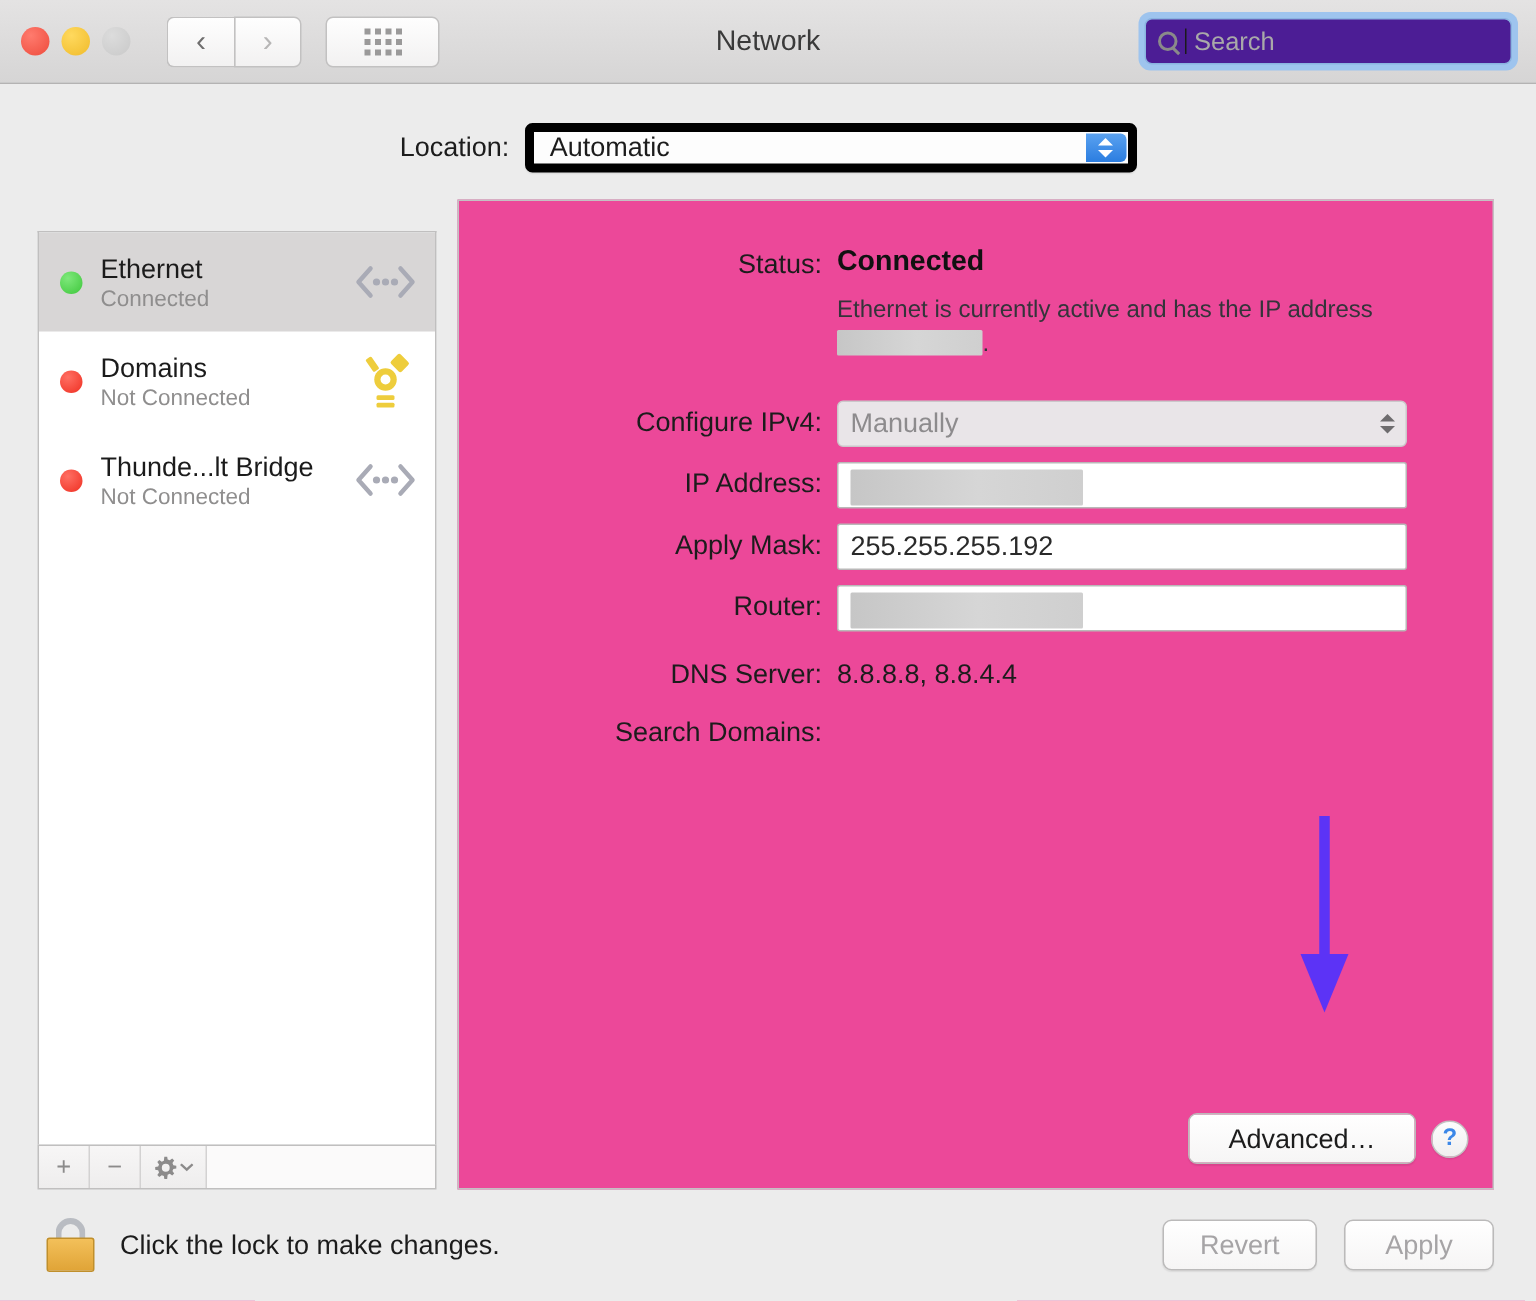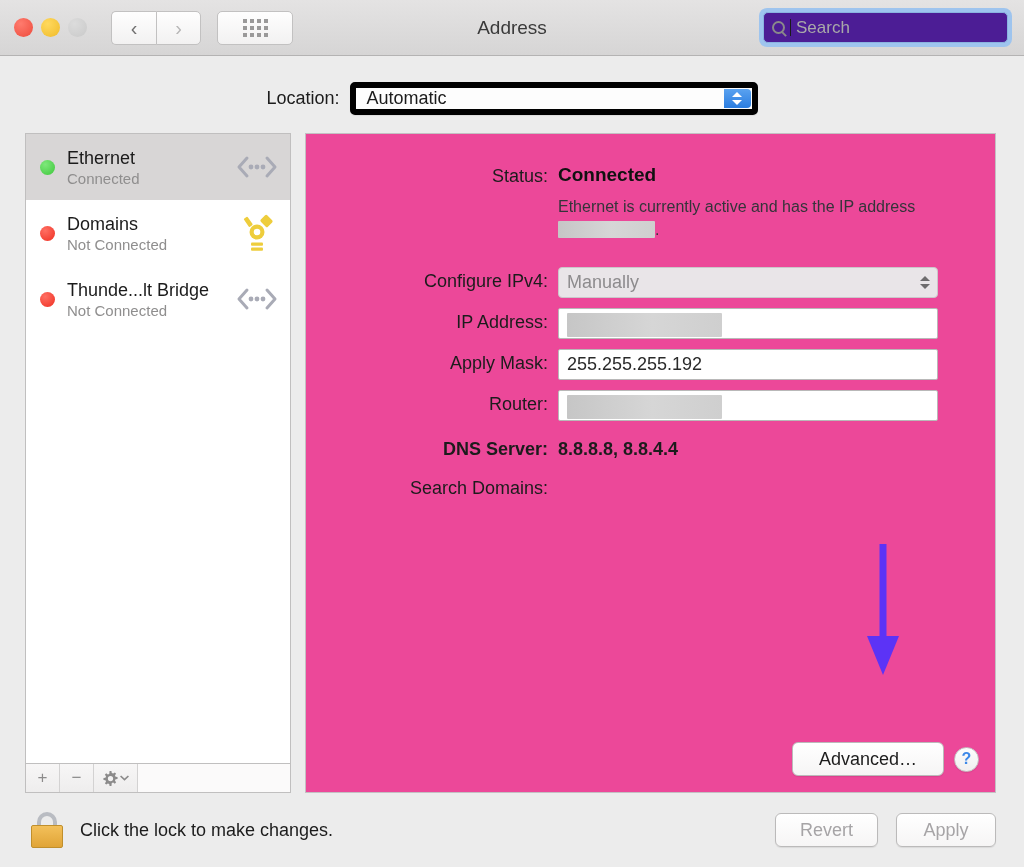--- a/index.html
+++ b/index.html
@@ -198,20 +198,21 @@
     flex: 1;
     min-height: 0;
   }
 
   
   .sidebar {
     width: 266px;
     display: flex;
     flex-direction: column;
     flex: none;
+    margin-top: 21px;
   }
   .servicelist {
     flex: 1;
     background: #ffffff;
     border: 1px solid #c0bfbf;
     border-bottom: none;
     overflow: hidden;
   }
   .service {
     display: flex;
@@ -465,21 +466,21 @@
           <i></i>
           <i></i>
           <i></i>
           <i></i>
           <i></i>
           <i></i>
           <i></i>
       </span>
     </div>
 
-    <div class="win-title">Address</div>
+    <div class="win-title">Network</div>
 
     <div class="searchwrap">
       <div class="searchfield">
         <span class="mag"></span>
         <span class="caret"></span>
         <span class="search-placeholder">Search</span>
       </div>
     </div>
   </div>
 
@@ -628,21 +629,21 @@
 
       <div class="frow">
         <div class="flabel">Router:</div>
         <div class="fvalue">
           <div class="textfield">
             <span class="redact field2"></span>
           </div>
         </div>
       </div>
 
-      <div class="frow" style="margin-top:14px;font-weight:bold;">
+      <div class="frow" style="margin-top:14px;">
         <div class="flabel">DNS Server:</div>
         <div class="fvalue">
           <div class="plaintext">8.8.8.8, 8.8.4.4</div>
         </div>
       </div>
 
       <div class="frow" style="margin-top:14px;">
         <div class="flabel">Search Domains:</div>
         <div class="fvalue">
           <div class="plaintext"></div>

